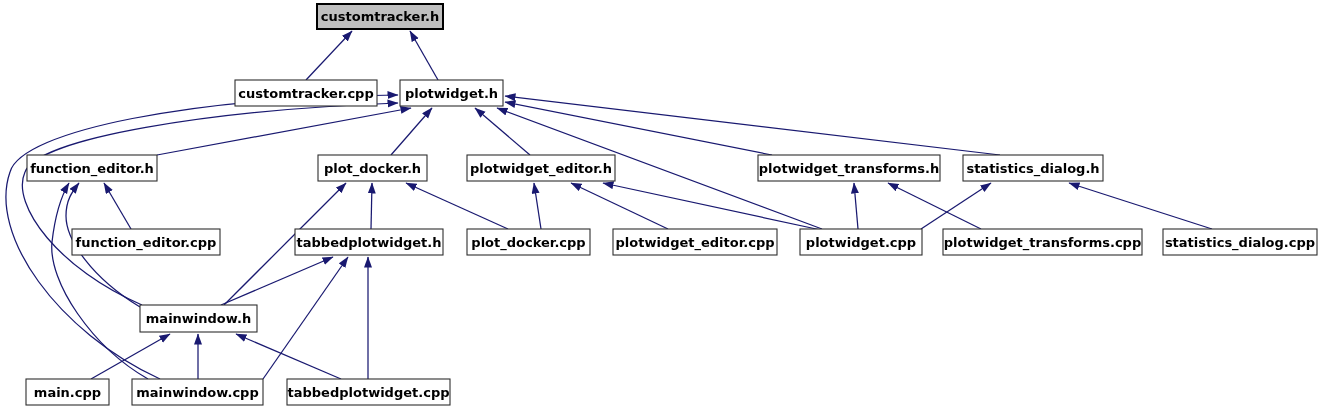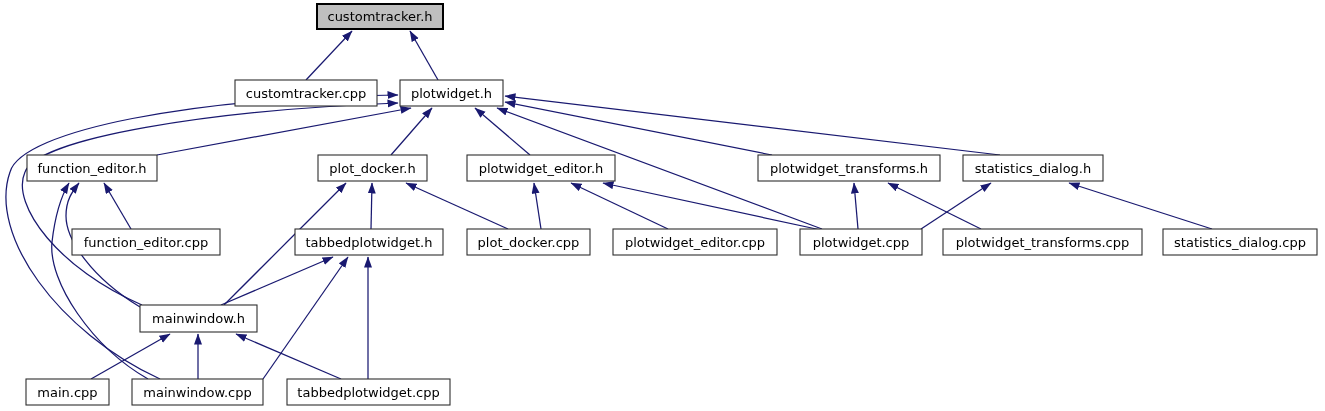--- a/index.html
+++ b/index.html
@@ -10,20 +10,21 @@
   body {
     width: 1325px;
     height: 411px;
     overflow: hidden;
     font-family: "DejaVu Sans", "Liberation Sans", sans-serif;
   }
   #graph-canvas {
     width: 1325px;
     height: 321px;
     position: relative;
+    font-weight: bold;
   }
   svg { display: block; }
   .node-rect {
     fill: #ffffff;
     stroke: #2e2e2e;
     stroke-width: 1.1;
   }
   .node-rect.root {
     fill: #bfbfbf;
     stroke: #000000;

